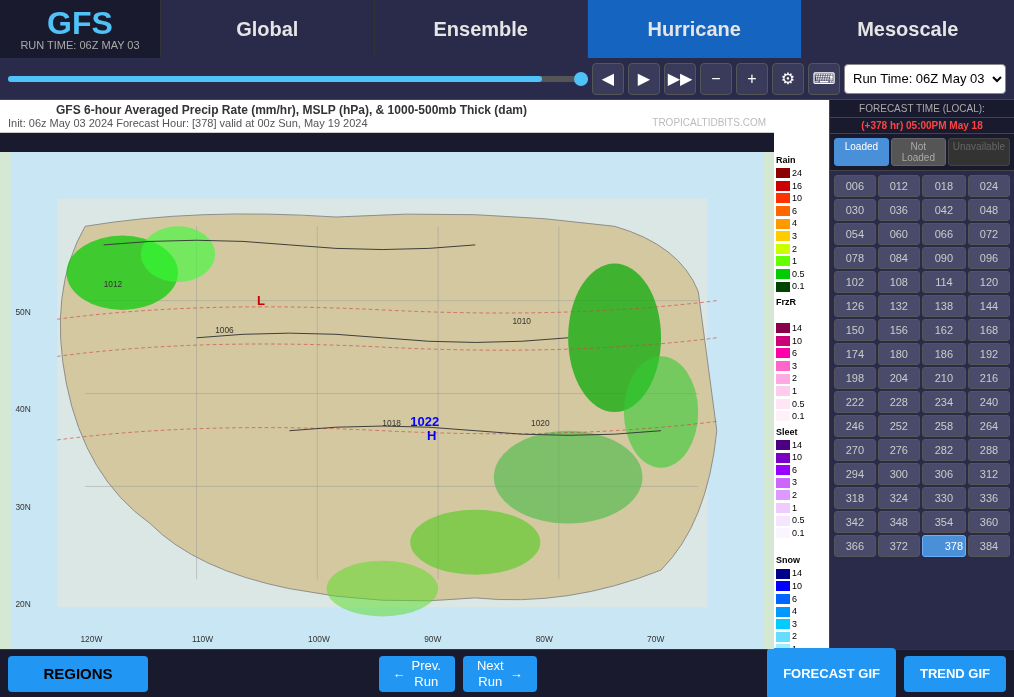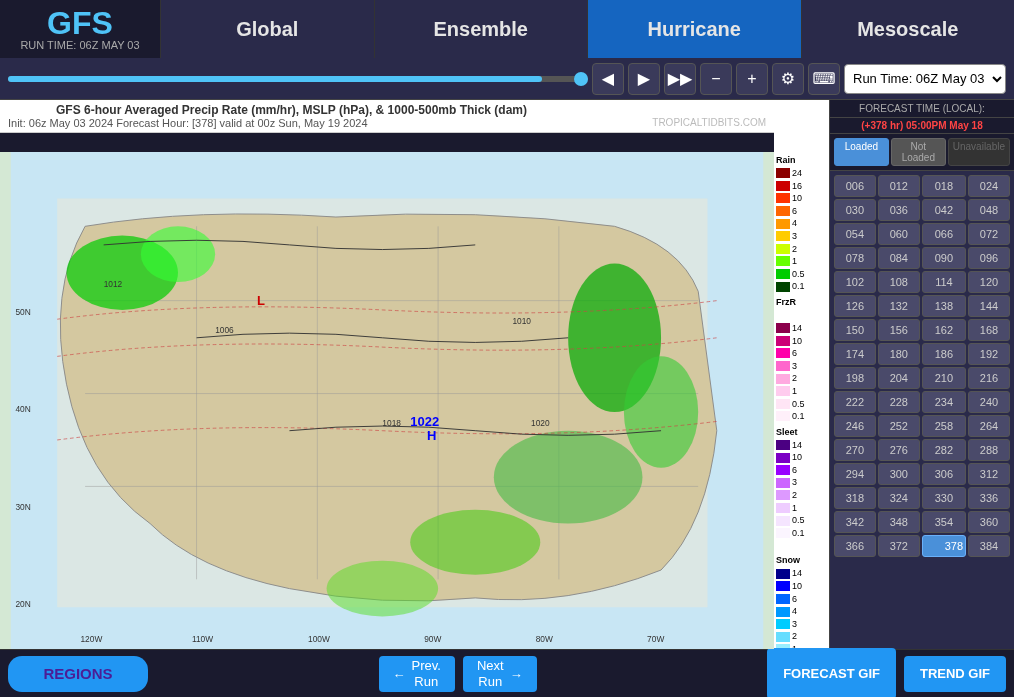--- a/index.html
+++ b/index.html
@@ -41,21 +41,21 @@
     .loaded-btn.active { background: #4a90d9; color: white; border-color: #4a90d9; }
     .loaded-btn.inactive { background: #555; color: #aaa; border-color: #666; }
     .loaded-btn.unavailable { background: #333; color: #666; border-color: #444; }
     .hour-grid { display: grid; grid-template-columns: 1fr 1fr 1fr 1fr; gap: 2px; padding: 4px; }
     .hour-btn { padding: 4px 2px; font-size: 11px; background: #4a4a6a; color: #ccc; border: 1px solid #555; border-radius: 3px; cursor: pointer; text-align: center; }
     .hour-btn.active { background: #4a90d9; color: white; border-color: #6aB0f9; padding-left: 22px; }
 
     
     .bottom-bar { height: 48px; display: flex; align-items: center; background: #1a1a2e; border-top: 1px solid #333; padding: 0 8px; gap: 8px; }
     .bottom-btn { height: 36px; padding: 0 20px; border-radius: 4px; font-size: 15px; font-weight: bold; cursor: pointer; border: none; }
-    .regions-btn { background: #2196f3; color: #4c1d95; flex: 0 0 auto; min-width: 140px; border-radius: 14px; }
+    .regions-btn { background: #2196f3; color: #000000; flex: 0 0 auto; min-width: 140px; }
     .nav-run-btn { background: #2196f3; color: white; display: flex; align-items: center; gap: 6px; padding: 0 14px; height: 36px; border-radius: 4px; border: none; cursor: pointer; font-size: 13px; }
     .forecast-gif-btn { background: #2196f3; color: white; border: none; height: 51px; padding: 0 16px; border-radius: 4px; font-size: 13px; font-weight: bold; cursor: pointer; }
     .trend-gif-btn { background: #2196f3; color: white; border: none; height: 36px; padding: 0 16px; border-radius: 4px; font-size: 13px; font-weight: bold; cursor: pointer; }
 
     
     .map-container { display: flex; flex: 1; overflow: hidden; }
     .map-with-legend { flex: 1; position: relative; }
 
     .precip-legend { width: 55px; background: white; font-size: 9px; display: flex; flex-direction: column; padding: 55px 2px 2px 2px; }
     .legend-row { display: flex; align-items: center; gap: 2px; line-height: 1.4; }

